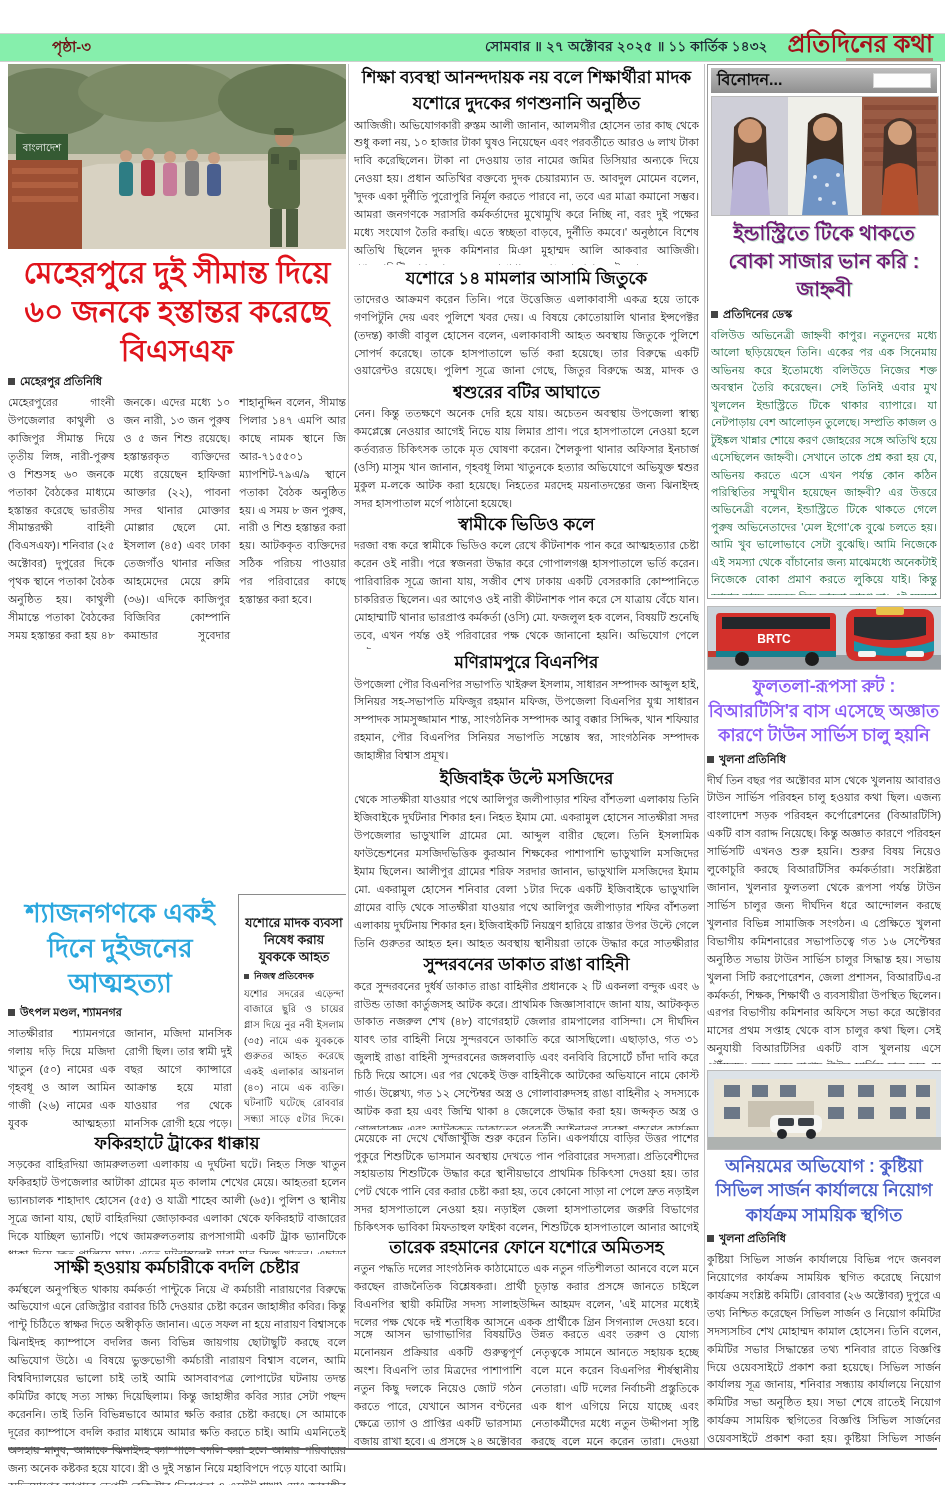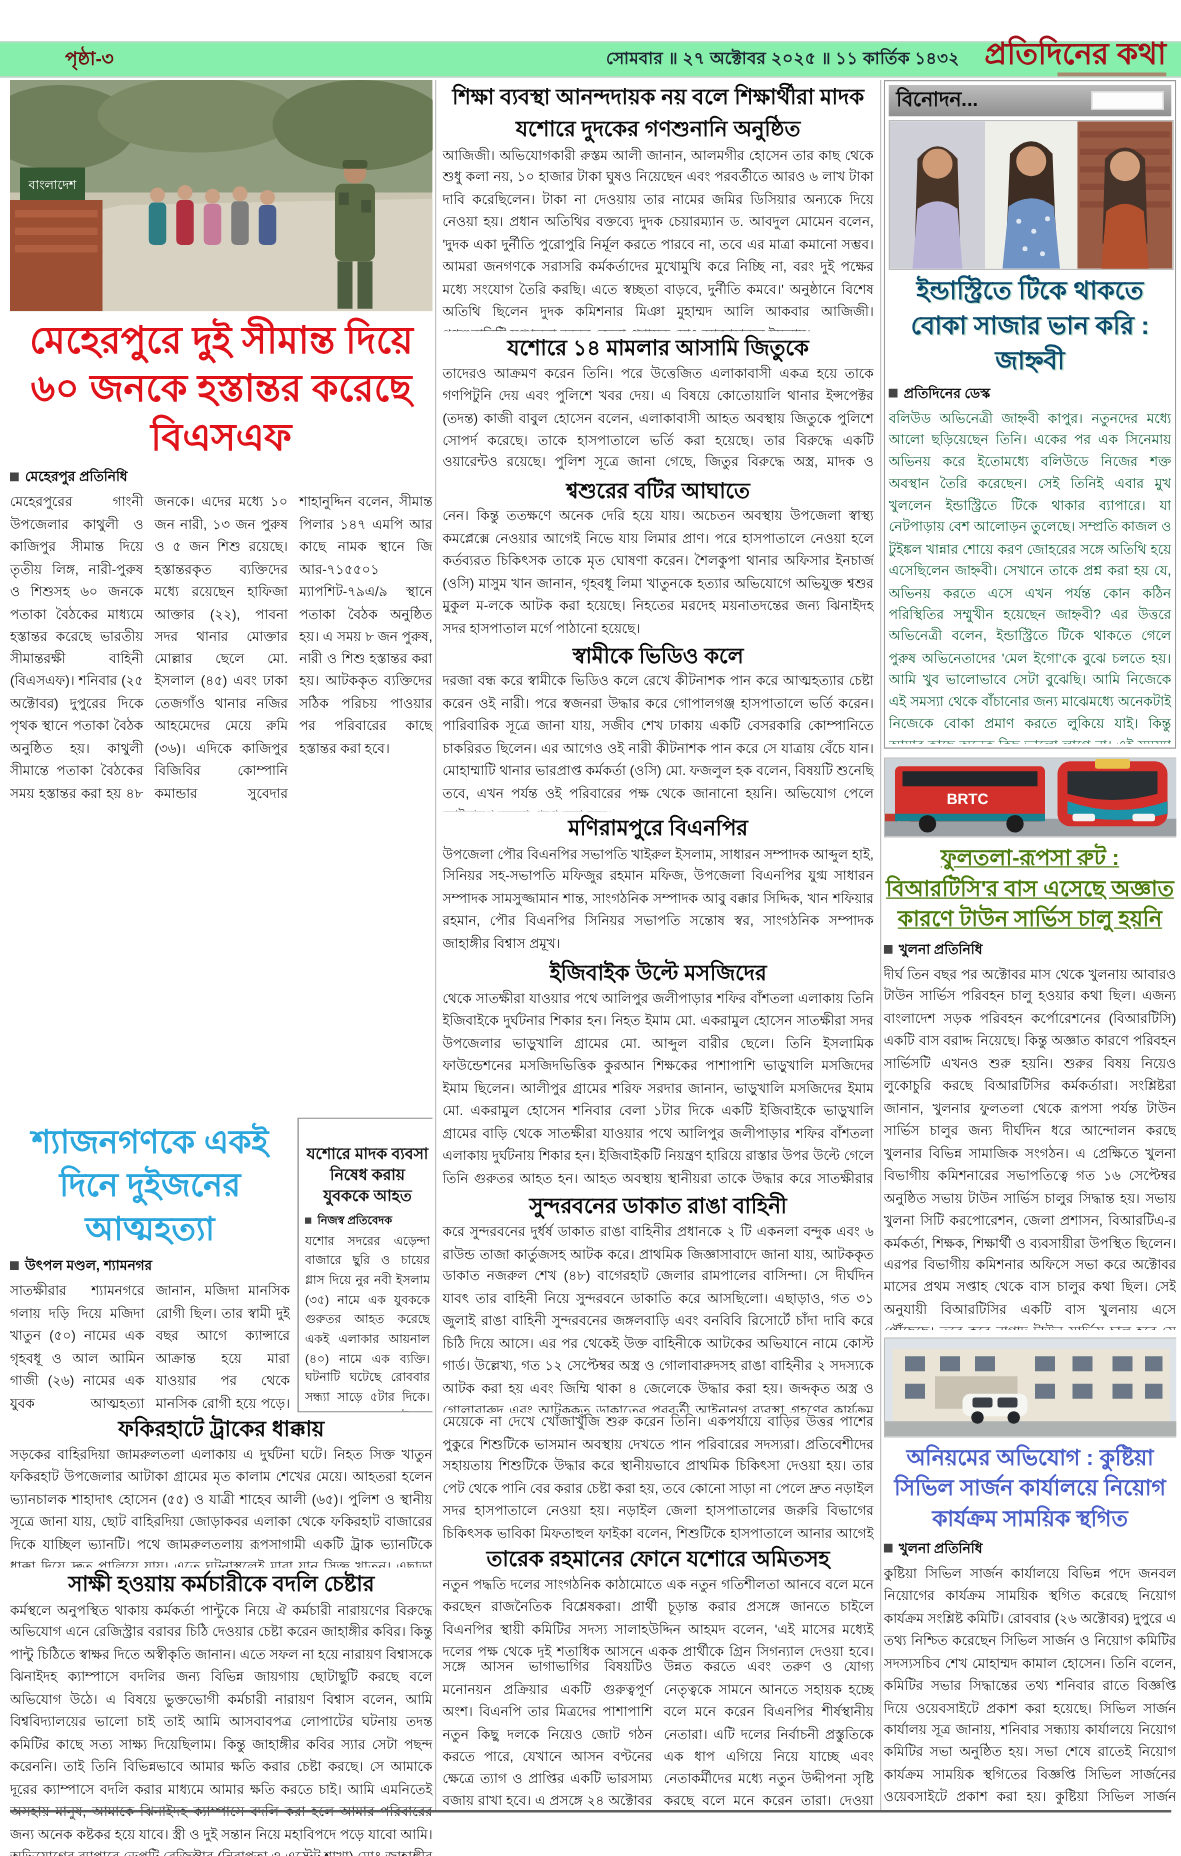--- a/index.html
+++ b/index.html
@@ -17,23 +17,23 @@
   .col-left{width:338px;flex:none;}
   .col-mid{width:345px;flex:none;margin:0 2px;padding:0 5px;border-left:1px solid #c2c2c2;border-right:1px solid #c2c2c2;overflow:hidden;}
   .col-right{width:234px;flex:none;overflow:hidden;}
   
   .body-txt{font-size:10.8px;line-height:1.66;text-align:justify;color:#1c1c1c;overflow:hidden;}
   .byline{font-size:11px;font-weight:bold;color:#111;margin:3px 0 2px 0;}
   .byline .sq{display:inline-block;width:7px;height:7px;background:#444;margin-right:5px;}
   .h-mid{font-size:17px;font-weight:bold;text-align:center;color:#0d0d0d;padding:3px 0 2px 0;line-height:1.25;}
   .h-red-xl{font-size:30px;font-weight:bold;text-align:center;color:#e0131b;line-height:1.3;margin:4px 0 2px 0;}
   .h-blue-xl{font-size:26px;font-weight:bold;text-align:center;color:#2ba7de;line-height:1.35;margin:2px 0;}
-  .h-red-md{font-size:17.5px;font-weight:bold;text-align:center;color:#4d7c0f;line-height:1.4;margin:4px 0 1px 0;text-decoration:underline;}
+  .h-red-md{font-size:17.5px;font-weight:bold;text-align:center;color:#8b5cf6;line-height:1.4;margin:4px 0 1px 0;}
   .h-blue-md{font-size:17.5px;font-weight:bold;text-align:center;color:#4a5fc9;line-height:1.4;margin:4px 0 1px 0;}
-  .h-ent{font-size:20px;font-weight:bold;text-align:center;color:#0c4a6e;text-shadow:1px 1px 0 #bfe3cd;line-height:1.4;margin:3px 0 1px 0;}
+  .h-ent{font-size:20px;font-weight:bold;text-align:center;color:#701a75;text-shadow:1px 1px 0 #bfe3cd;line-height:1.4;margin:3px 0 1px 0;}
   .cols-3{column-count:3;column-gap:9px;height:500px;}
   .cols-2{column-count:2;column-gap:9px;}
   
   .low-row{display:flex;gap:6px;height:236px;overflow:hidden;margin-top:2px;}
   .low-left{width:224px;flex:none;}
   .box-art{width:100px;flex:none;border:1px solid #8a8a8a;padding:20px 5px;overflow:hidden;}
   .box-art .bh{font-size:12.5px;font-weight:bold;text-align:center;line-height:1.35;}
   .box-art .body-txt{font-size:9.8px;line-height:1.6;}
   
   .ent-box{border:1px solid #9a9a9a;padding:3px;overflow:hidden;}

